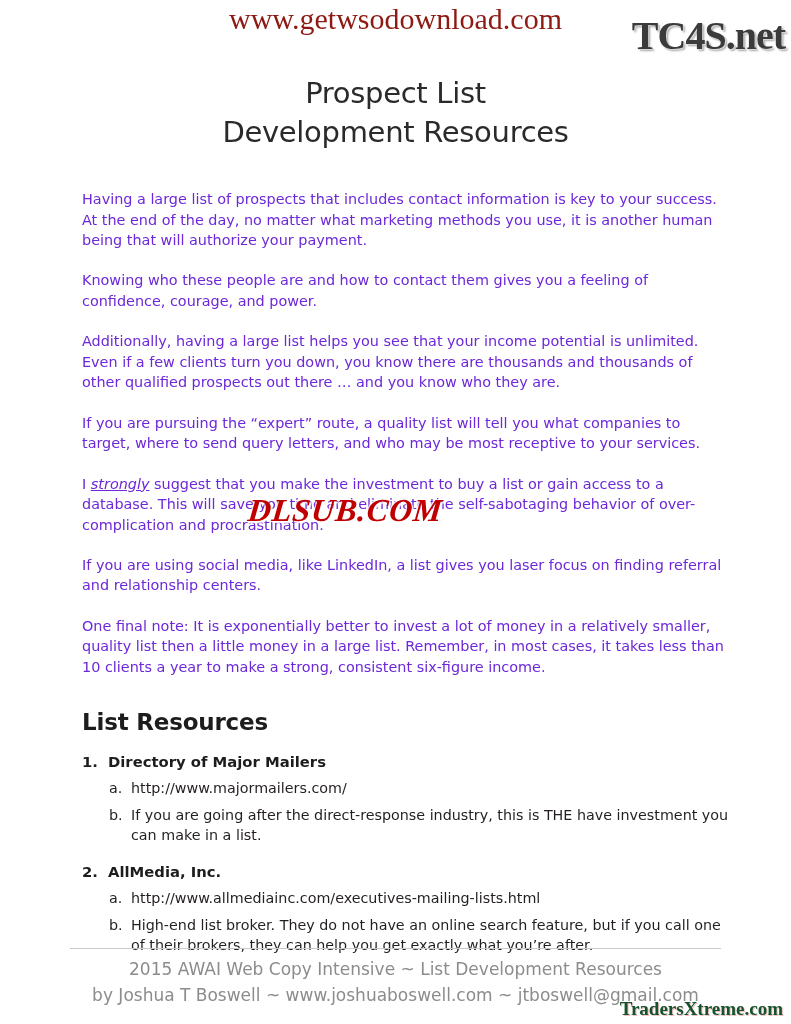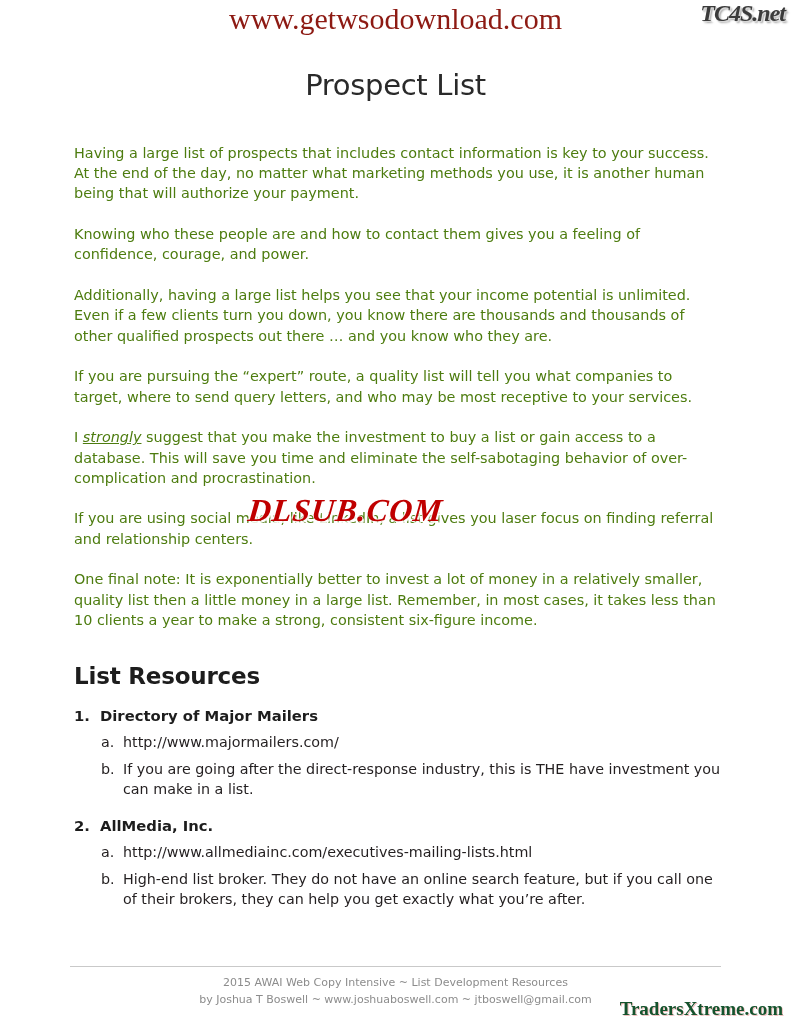--- a/index.html
+++ b/index.html
@@ -27,29 +27,28 @@
     pointer-events: none;
   }
   .wm-top .wm-main {
     font-family: "Liberation Serif", serif;
     font-size: 30px;
     color: #8d1a13;
     letter-spacing: 0px;
   }
   .wm-top-right {
     position: absolute;
-    top: 0px;
+    top: 12px;
     right: 6px;
     font-family: "Liberation Serif", serif;
-    font-size: 24px;
+    font-size: 40px;
     font-weight: bold;
     color: #3b3b3b;
     text-shadow: 1px 1px 0 #d8d8d8, 2px 2px 2px rgba(0,0,0,0.35);
     letter-spacing: -1px;
-    font-style: italic;
   }
   .wm-mid {
     position: absolute;
     top: 492px;
     left: 248px;
     font-family: "Liberation Serif", serif;
     font-size: 32px;
     font-weight: bold;
     font-style: italic;
     color: #c00000;
@@ -67,21 +66,21 @@
     font-weight: bold;
     color: #14532d;
     text-shadow: 1px 1px 0 #f2c0c0;
     pointer-events: none;
   }
 
   
   .page {
     position: absolute;
     inset: 0;
-    padding: 4px;
+    padding: 12px;
   }
   .doc-title {
     margin: 62px 0 0 0;
     text-align: center;
     font-family: "DejaVu Sans", sans-serif;
     font-size: 29px;
     font-weight: 400;
     color: #2a2a2a;
     line-height: 1.33;
     letter-spacing: -0.3px;
@@ -89,21 +88,21 @@
   .doc-title .line2 { display: block; }
 
   .body-wrap {
     margin: 38px 70px 0 70px;
     width: 651px;
   }
   p.para {
     margin: 0 0 20px 0;
     font-size: 14.4px;
     line-height: 1.42;
-    color: #4d7c0f;
+    color: #6d28d9;
   }
   .u-em {
     font-style: italic;
     text-decoration: underline;
   }
 
   h2.section {
     margin: 32px 0 18px 0;
     font-size: 23px;
     font-weight: bold;
@@ -155,32 +154,33 @@
     right: 70px;
     bottom: 16px;
     text-align: center;
   }
   .footer-rule {
     border: 0;
     border-top: 1px solid #c9c9c9;
     margin: 0 0 8px 0;
   }
   .footer-line {
-    font-size: 11px;
+    font-size: 17px;
     color: #8c8c8c;
     line-height: 1.5;
   }
 </style>
 </head>
 <body>
 
 <div class="page">
 
   <h1 class="doc-title">
     <span>Prospect List</span>
+    <span class="line2">Development Resources</span>
   </h1>
 
   <div class="body-wrap">
 
     <p class="para">Having a large list of prospects that includes contact information is key to your success. At the end of the day, no matter what marketing methods you use, it is another human being that will authorize your payment.</p>
     <p class="para">Knowing who these people are and how to contact them gives you a feeling of confidence, courage, and power.</p>
     <p class="para">Additionally, having a large list helps you see that your income potential is unlimited. Even if a few clients turn you down, you know there are thousands and thousands of other qualified prospects out there … and you know who they are.</p>
 
     <p class="para">If you are pursuing the “expert” route, a quality list will tell you what companies to target, where to send query letters, and who may be most receptive to your services.</p>
 

